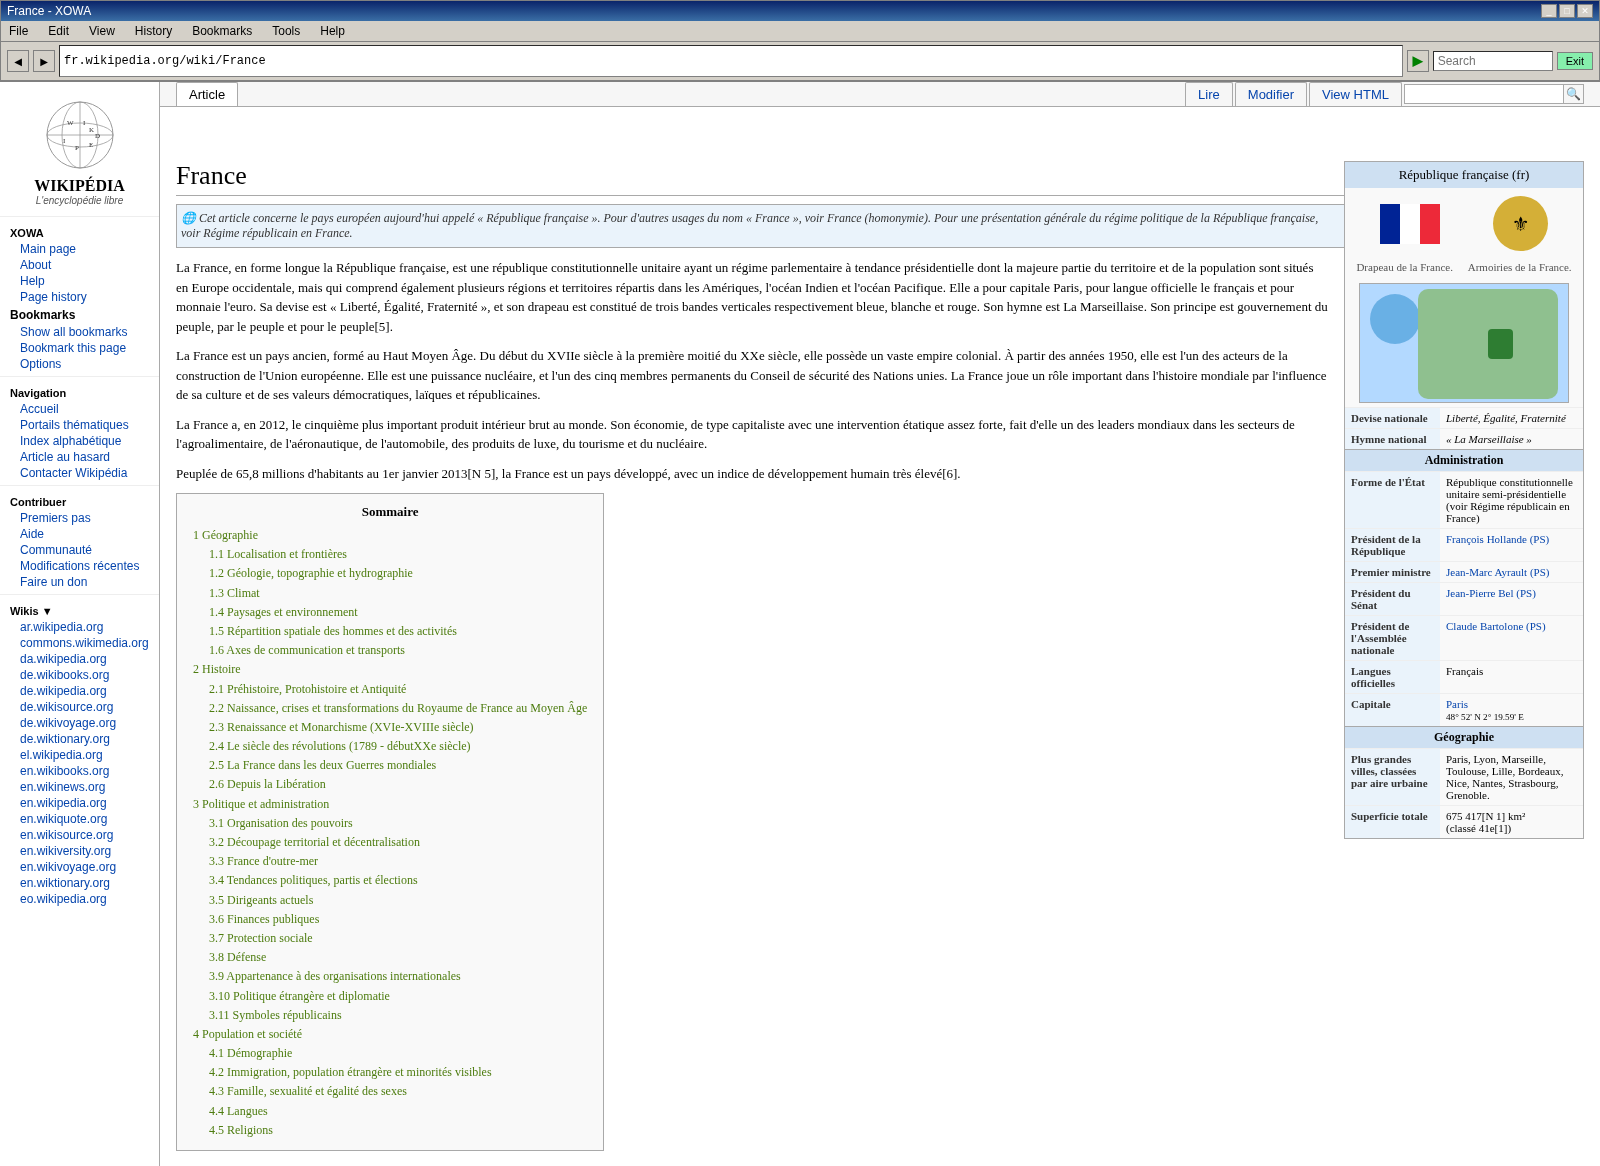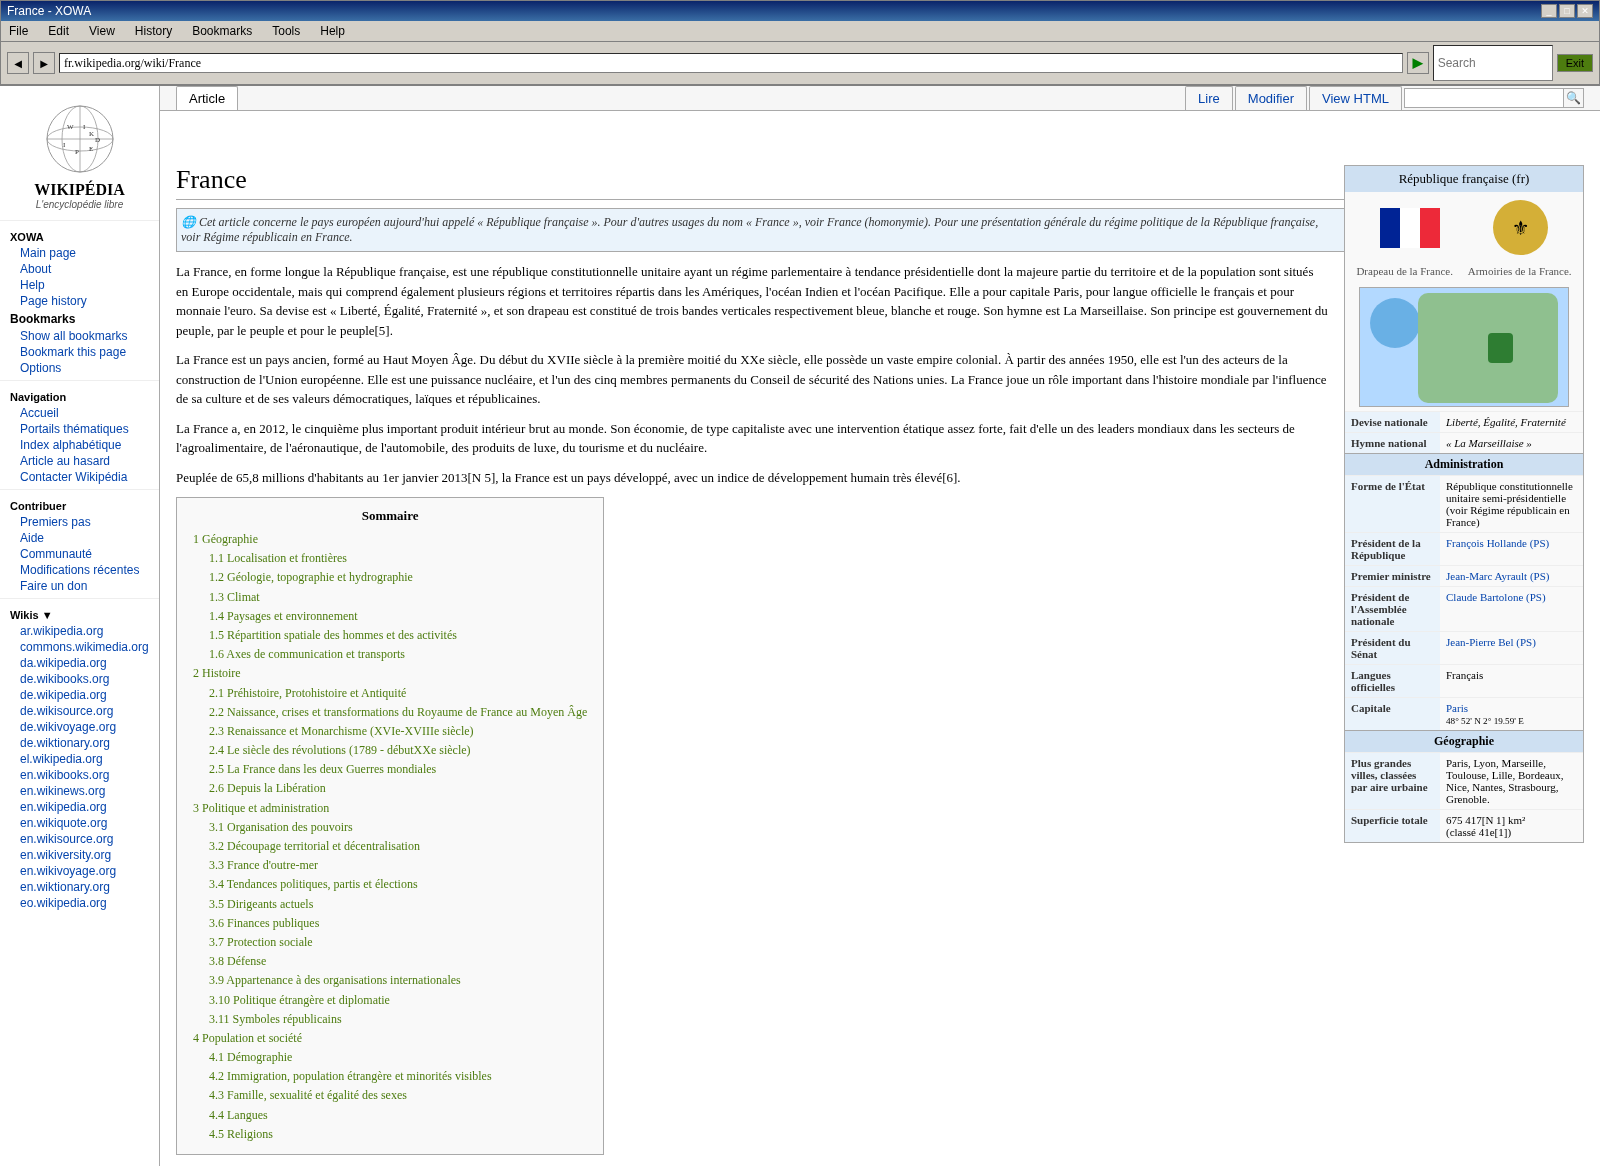--- a/index.html
+++ b/index.html
@@ -7,24 +7,24 @@
 
     
     .browser-chrome { background: #d4d0c8; border: 1px solid #808080; }
     .title-bar { background: linear-gradient(to bottom, #0a246a, #3a6ea5); color: white; padding: 3px 6px; font-size: 12px; font-family: Arial, sans-serif; display: flex; justify-content: space-between; align-items: center; }
     .title-bar-buttons { display: flex; gap: 2px; }
     .title-btn { width: 16px; height: 14px; background: #d4d0c8; border: 1px solid #808080; font-size: 9px; display: flex; align-items: center; justify-content: center; cursor: pointer; }
     .menu-bar { background: #d4d0c8; padding: 2px 4px; display: flex; gap: 12px; font-family: Arial, sans-serif; font-size: 12px; border-bottom: 1px solid #808080; }
     .menu-item { cursor: pointer; padding: 1px 4px; }
     .toolbar { background: #d4d0c8; padding: 3px 6px; display: flex; align-items: center; gap: 4px; border-bottom: 1px solid #808080; }
     .nav-btn { width: 22px; height: 22px; background: #d4d0c8; border: 1px solid #808080; display: flex; align-items: center; justify-content: center; cursor: pointer; font-size: 10px; }
-    .address-bar { flex: 1; height: 20px; background: white; border: 1px inset #808080; padding: 0 4px; font-family: Liberation Serif, serif; font-size: 12px; }
+    .address-bar { flex: 1; height: 32px; background: white; border: 1px inset #808080; padding: 0 4px; font-family: Liberation Mono, monospace; font-size: 12px; }
     .go-btn { width: 22px; height: 22px; background: #d4d0c8; border: 1px solid #808080; display: flex; align-items: center; justify-content: center; cursor: pointer; color: #008000; font-weight: bold; }
-    .search-box { width: 120px; height: 36px; background: white; border: 1px inset #808080; padding: 0 4px; font-family: Arial, sans-serif; font-size: 12px; }
-    .exit-btn { background: #4d7c0f; border: 1px solid #808080; padding: 2px 8px; font-family: Arial, sans-serif; font-size: 11px; cursor: pointer; margin-left: auto; }
+    .search-box { width: 120px; height: 20px; background: white; border: 1px inset #808080; padding: 0 4px; font-family: Arial, sans-serif; font-size: 12px; }
+    .exit-btn { background: #86efac; border: 1px solid #808080; padding: 2px 8px; font-family: Arial, sans-serif; font-size: 11px; cursor: pointer; margin-left: auto; }
 
     
     .page-wrapper { background: white; display: flex; min-height: 900px; }
 
     
     .sidebar { width: 160px; min-width: 160px; background: white; border-right: 1px solid #a9a9a9; padding: 8px 0; font-family: Arial, sans-serif; font-size: 12px; }
     .wiki-logo { text-align: center; padding: 10px 8px; }
     .wiki-globe { width: 70px; height: 70px; margin: 0 auto; }
     .wiki-title { font-family: 'Linux Libertine', Georgia, serif; font-size: 16px; font-weight: bold; margin-top: 4px; }
     .wiki-subtitle { font-size: 10px; color: #555; font-style: italic; }
@@ -251,26 +251,26 @@
           </div>
           <div class="infobox-row">
             <div class="infobox-label">Président de la République</div>
             <div class="infobox-value"><a href="#">François Hollande (PS)</a></div>
           </div>
           <div class="infobox-row">
             <div class="infobox-label">Premier ministre</div>
             <div class="infobox-value"><a href="#">Jean-Marc Ayrault (PS)</a></div>
           </div>
           <div class="infobox-row">
+            <div class="infobox-label">Président du Sénat</div>
+            <div class="infobox-value"><a href="#">Jean-Pierre Bel (PS)</a></div>
+          </div>
+          <div class="infobox-row">
             <div class="infobox-label">Président de l'Assemblée nationale</div>
             <div class="infobox-value"><a href="#">Claude Bartolone (PS)</a></div>
-          </div>
-          <div class="infobox-row">
-            <div class="infobox-label">Président du Sénat</div>
-            <div class="infobox-value"><a href="#">Jean-Pierre Bel (PS)</a></div>
           </div>
           <div class="infobox-row">
             <div class="infobox-label">Langues officielles</div>
             <div class="infobox-value">Français</div>
           </div>
           <div class="infobox-row">
             <div class="infobox-label">Capitale</div>
             <div class="infobox-value">
               <a href="#">Paris</a><br>
               <small>48° 52' N 2° 19.59' E</small>

